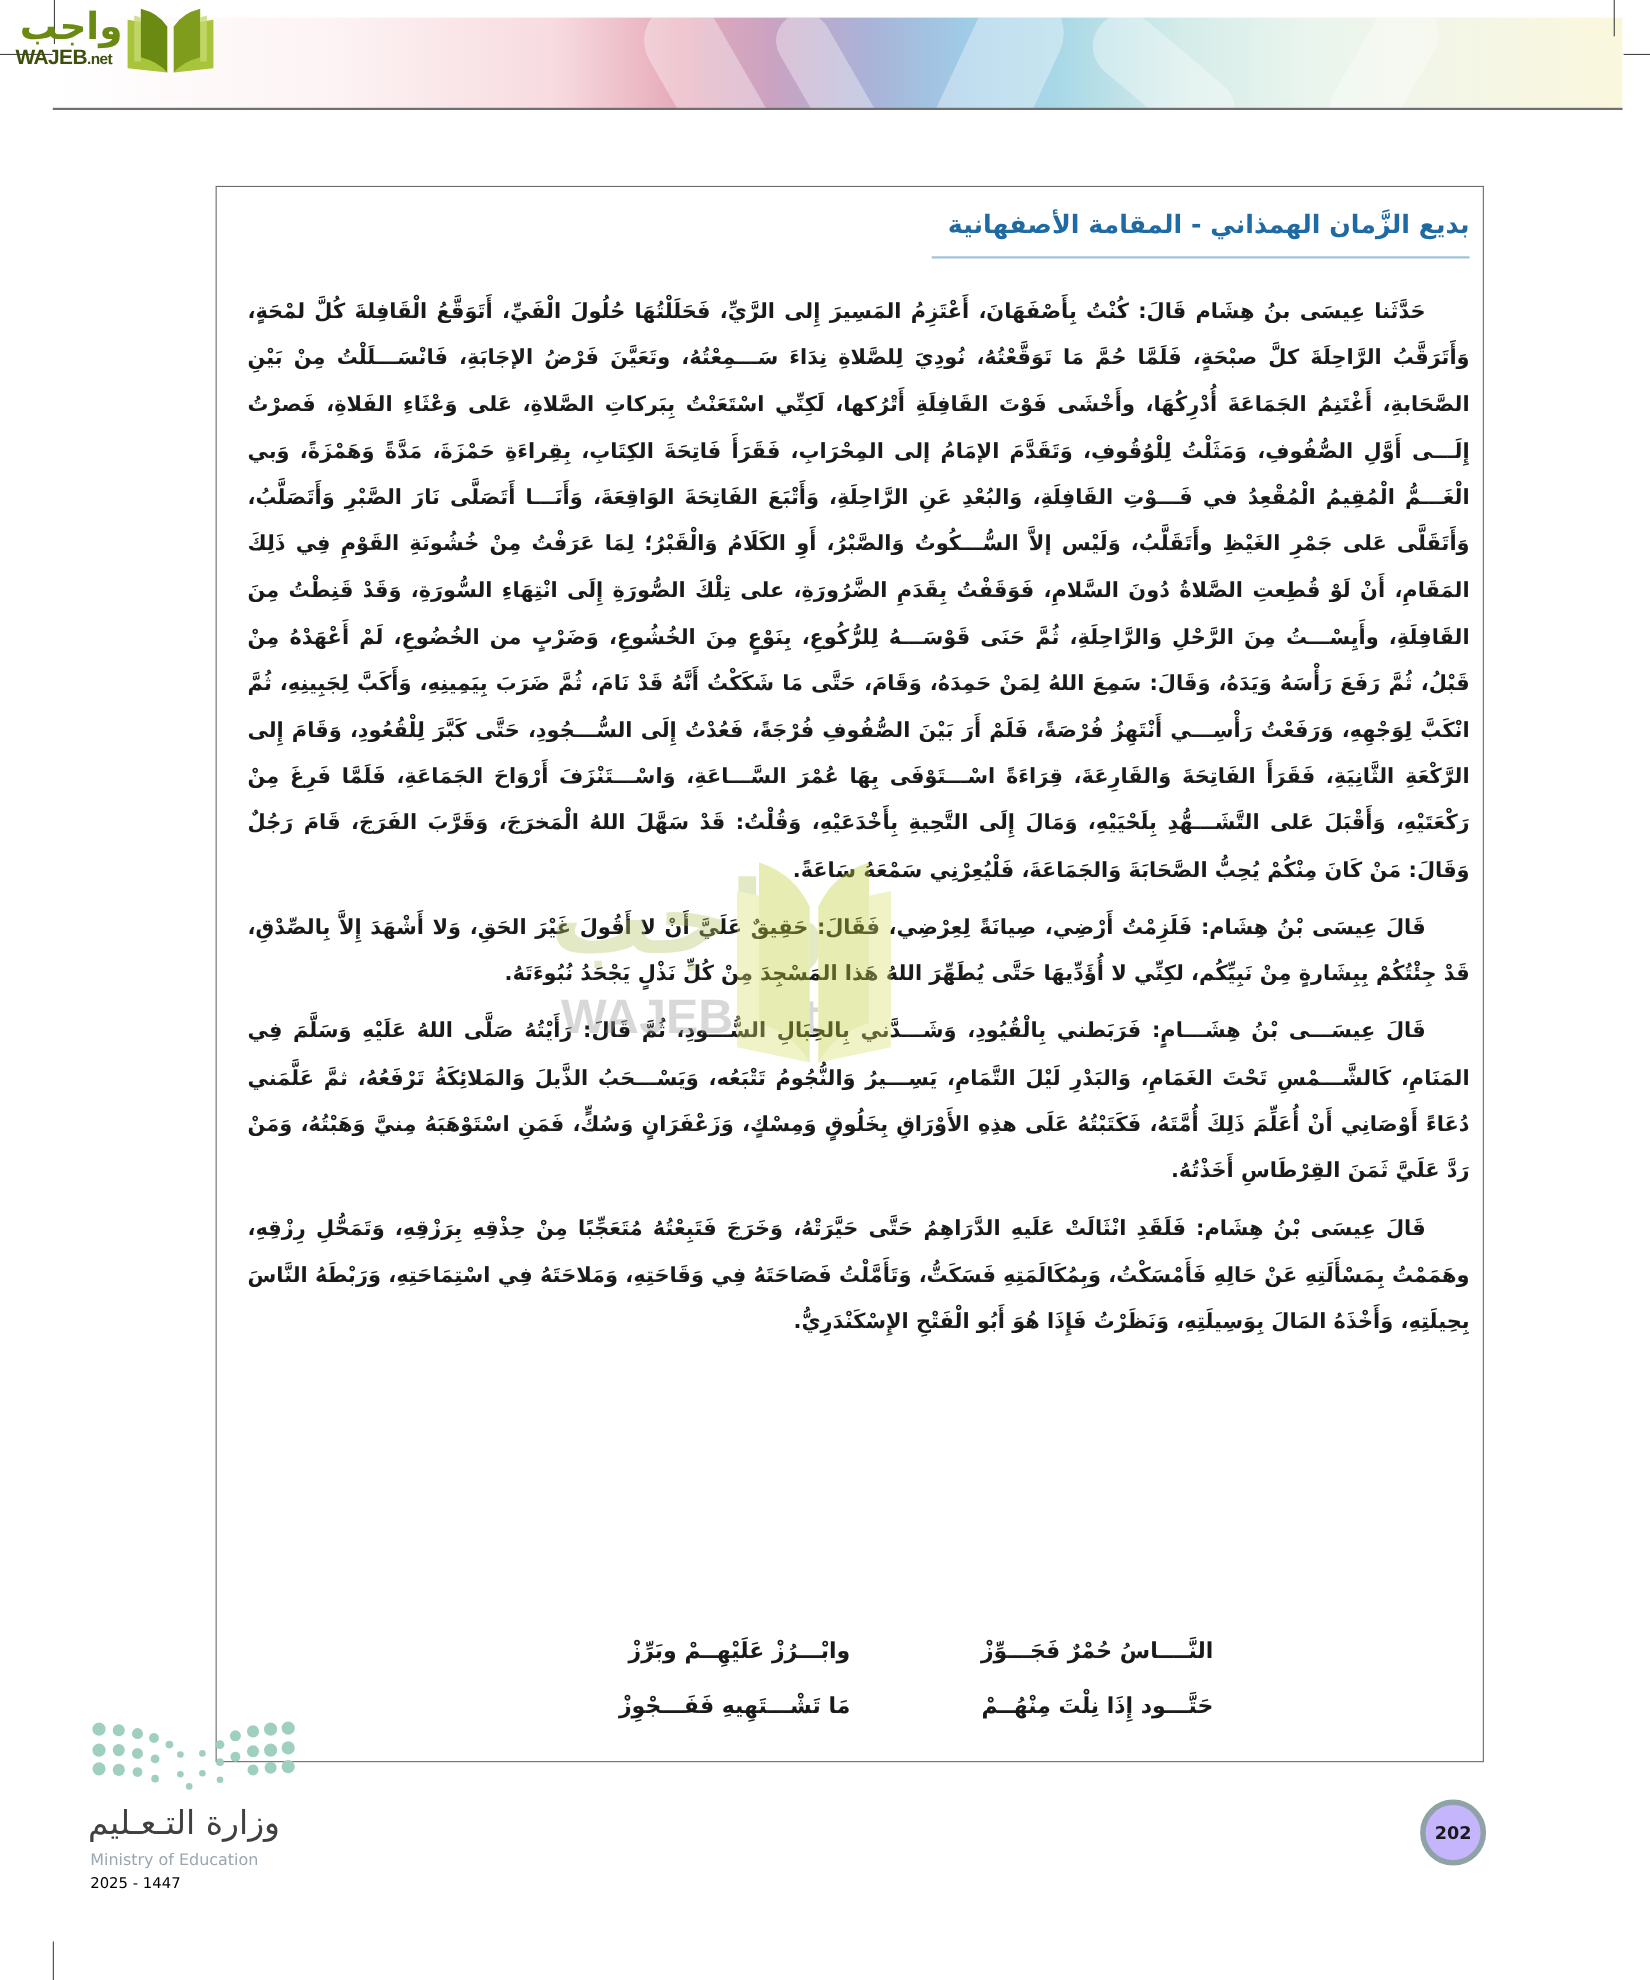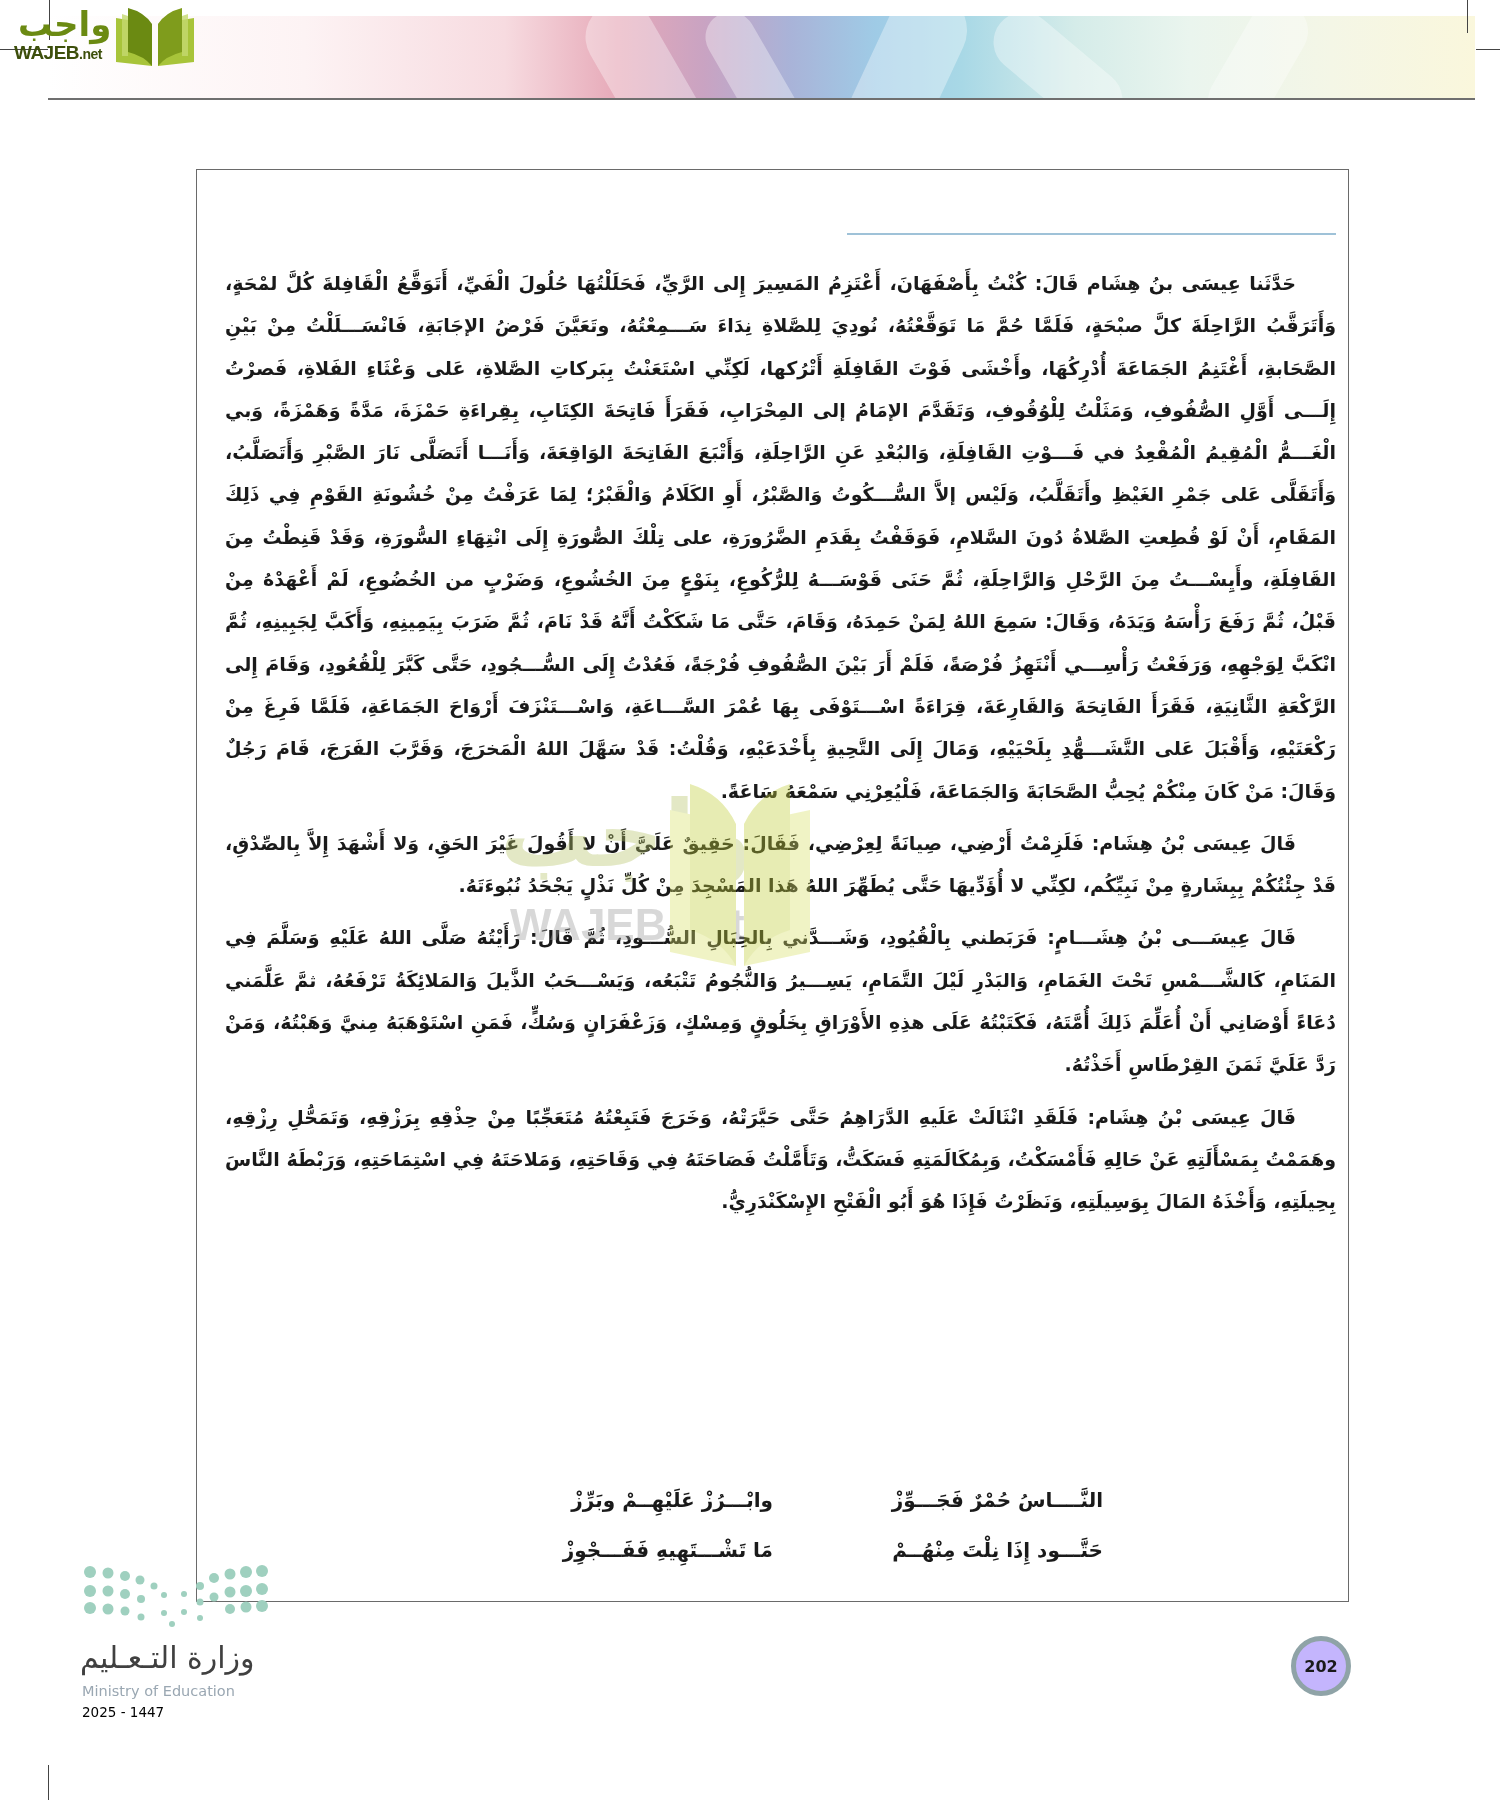--- a/index.html
+++ b/index.html
@@ -134,20 +134,21 @@
     <path d="M2 12 L38 18 L38 60 L2 56 Z" fill="#a8c43a"></path>
     <path d="M80 12 L44 18 L44 60 L80 56 Z" fill="#a8c43a"></path>
     <path d="M14 2 Q30 6 38 18 L38 60 Q30 50 14 46 Z" fill="#6b8a12"></path>
     <path d="M68 2 Q52 6 44 18 L44 60 Q52 50 68 46 Z" fill="#7f9c1c"></path>
     <path d="M8 8 L14 10 L14 50 L8 50 Z" fill="#c4d970" opacity="0.8"></path>
     <path d="M74 8 L68 10 L68 50 L74 50 Z" fill="#c4d970" opacity="0.8"></path>
   </svg>
 </div>
 
 <div class="frame">
+  <div class="title">بديع الزَّمان الهمذاني - المقامة الأصفهانية</div>
   <div class="title-rule"></div>
 
   <div class="body-text">
     <p>حَدَّثَنا عِيسَى بنُ هِشَام قَالَ: كُنْتُ بِأَصْفَهَانَ، أَعْتَزِمُ المَسِيرَ إِلى الرَّيِّ، فَحَلَلْتُهَا حُلُولَ الْفَيِّ، أَتَوَقَّعُ الْقَافِلةَ كُلَّ لمْحَةٍ، وَأَتَرَقَّبُ الرَّاحِلَةَ كلَّ صبْحَةٍ، فَلَمَّا حُمَّ مَا تَوَقَّعْتُهُ، نُودِيَ لِلصَّلاةِ نِدَاءَ سَـــمِعْتُهُ، وتَعَيَّنَ فَرْضُ الإجَابَةِ، فَانْسَـــلَلْتُ مِنْ بَيْنِ الصَّحَابةِ، أَغْتَنِمُ الجَمَاعَةَ أُدْرِكُهَا، وأَخْشَى فَوْتَ القَافِلَةِ أَتْرُكها، لَكِنِّي اسْتَعَنْتُ بِبَركاتِ الصَّلاةِ، عَلى وَعْثَاءِ الفَلاةِ، فَصرْتُ إِلَـــى أَوَّلِ الصُّفُوفِ، وَمَثَلْتُ لِلْوُقُوفِ، وَتَقَدَّمَ الإمَامُ إلى المِحْرَابِ، فَقَرَأَ فَاتِحَةَ الكِتَابِ، بِقِراءَةِ حَمْزَةَ، مَدَّةً وَهَمْزَةً، وَبي الْغَـــمُّ الْمُقِيمُ الْمُقْعِدُ في فَـــوْتِ القَافِلَةِ، وَالبُعْدِ عَنِ الرَّاحِلَةِ، وَأَتْبَعَ الفَاتِحَةَ الوَاقِعَةَ، وَأَنَـــا أَتَصَلَّى نَارَ الصَّبْرِ وَأَتَصَلَّبُ، وَأَتَقَلَّى عَلى جَمْرِ الغَيْظِ وأَتَقَلَّبُ، وَلَيْس إلاَّ السُّـــكُوتُ وَالصَّبْرُ، أَوِ الكَلَامُ وَالْقَبْرُ؛ لِمَا عَرَفْتُ مِنْ خُشُونَةِ القَوْمِ فِي ذَلِكَ المَقَامِ، أَنْ لَوْ قُطِعتِ الصَّلاةُ دُونَ السَّلامِ، فَوَقَفْتُ بِقَدَمِ الضَّرُورَةِ، على تِلْكَ الصُّورَةِ إِلَى انْتِهَاءِ السُّورَةِ، وَقَدْ قَنِطْتُ مِنَ القَافِلَةِ، وأَيِسْـــتُ مِنَ الرَّحْلِ وَالرَّاحِلَةِ، ثُمَّ حَنَى قَوْسَـــهُ لِلرُّكُوعِ، بِنَوْعٍ مِنَ الخُشُوعِ، وَضَرْبٍ من الخُضُوعِ، لَمْ أَعْهَدْهُ مِنْ قَبْلُ، ثُمَّ رَفَعَ رَأْسَهُ وَيَدَهُ، وَقَالَ: سَمِعَ اللهُ لِمَنْ حَمِدَهُ، وَقَامَ، حَتَّى مَا شَكَكْتُ أَنَّهُ قَدْ نَامَ، ثُمَّ ضَرَبَ بِيَمِينِهِ، وَأَكَبَّ لِجَبِينِهِ، ثُمَّ انْكَبَّ لِوَجْهِهِ، وَرَفَعْتُ رَأْسِـــي أَنْتَهِزُ فُرْصَةً، فَلَمْ أَرَ بَيْنَ الصُّفُوفِ فُرْجَةً، فَعُدْتُ إِلَى السُّـــجُودِ، حَتَّى كَبَّرَ لِلْقُعُودِ، وَقَامَ إِلى الرَّكْعَةِ الثَّانِيَةِ، فَقَرَأَ الفَاتِحَةَ وَالقَارِعَةَ، قِرَاءَةً اسْـــتَوْفَى بِهَا عُمْرَ السَّـــاعَةِ، وَاسْـــتَنْزَفَ أَرْوَاحَ الجَمَاعَةِ، فَلَمَّا فَرِغَ مِنْ رَكْعَتَيْهِ، وَأَقْبَلَ عَلى التَّشَـــهُّدِ بِلَحْيَيْهِ، وَمَالَ إِلَى التَّحِيةِ بِأَخْدَعَيْهِ، وَقُلْتُ: قَدْ سَهَّلَ اللهُ الْمَخرَجَ، وَقَرَّبَ الفَرَجَ، قَامَ رَجُلٌ وَقَالَ: مَنْ كَانَ مِنْكُمْ يُحِبُّ الصَّحَابَةَ وَالجَمَاعَةَ، فَلْيُعِرْنِي سَمْعَهُ سَاعَةً.</p>
     <p>قَالَ عِيسَى بْنُ هِشَام: فَلَزِمْتُ أَرْضِي، صِيانَةً لِعِرْضِي، فَقَالَ: حَقِيقٌ عَلَيَّ أَنْ لا أَقُولَ غَيْرَ الحَقِ، وَلا أَشْهَدَ إِلاَّ بِالصِّدْقِ، قَدْ جِئْتُكُمْ بِبِشَارةٍ مِنْ نَبِيِّكُم، لكِنِّي لا أُؤَدِّيهَا حَتَّى يُطَهِّرَ اللهُ هَذا المَسْجِدَ مِنْ كُلِّ نَذْلٍ يَجْحَدُ نُبُوءَتَهُ.</p>
     <p>قَالَ عِيسَـــى بْنُ هِشَـــامٍ: فَرَبَطني بِالْقُيُودِ، وَشَـــدَّني بِالحِبَالِ السُّـــودِ، ثُمَّ قَالَ: رَأَيْتُهُ صَلَّى اللهُ عَلَيْهِ وَسَلَّمَ فِي المَنَامِ، كَالشَّـــمْسِ تَحْتَ الغَمَامِ، وَالبَدْرِ لَيْلَ التَّمَامِ، يَسِـــيرُ وَالنُّجُومُ تَتْبَعُه، وَيَسْـــحَبُ الذَّيلَ وَالمَلائِكَةُ تَرْفَعُهُ، ثمَّ عَلَّمَني دُعَاءً أَوْصَانِي أَنْ أُعَلِّمَ ذَلِكَ أُمَّتَهُ، فَكَتَبْتُهُ عَلَى هذِهِ الأَوْرَاقِ بِخَلُوقٍ وَمِسْكٍ، وَزَعْفَرَانٍ وَسُكٍّ، فَمَنِ اسْتَوْهَبَهُ مِنيَّ وَهَبْتُهُ، وَمَنْ رَدَّ عَلَيَّ ثَمَنَ القِرْطَاسِ أَخَذْتُهُ.</p>
     <p class="tight">قَالَ عِيسَى بْنُ هِشَام: فَلَقَدِ انْثَالَتْ عَلَيهِ الدَّرَاهِمُ حَتَّى حَيَّرَتْهُ، وَخَرَجَ فَتَبِعْتُهُ مُتَعَجِّبًا مِنْ حِذْقِهِ بِرَزْقِهِ، وَتَمَحُّلِ رِزْقِهِ، وهَمَمْتُ بِمَسْأَلَتِهِ عَنْ حَالِهِ فَأَمْسَكْتُ، وَبِمُكَالَمَتِهِ فَسَكَتُّ، وَتَأَمَّلْتُ فَصَاحَتَهُ فِي وَقَاحَتِهِ، وَمَلاحَتَهُ فِي اسْتِمَاحَتِهِ، وَرَبْطَهُ النَّاسَ بِحِيلَتِهِ، وَأَخْذَهُ المَالَ بِوَسِيلَتِهِ، وَنَظَرْتُ فَإِذَا هُوَ أَبُو الْفَتْحِ الإِسْكَنْدَرِيُّ.</p>
   </div>
 
   <div class="poem">

